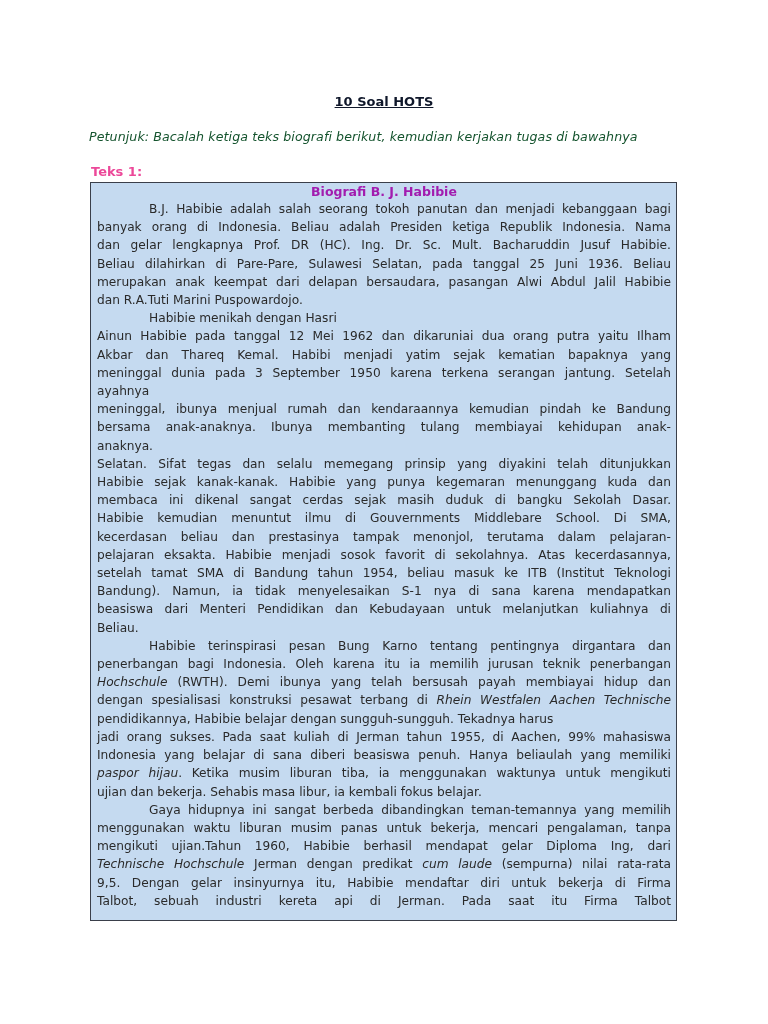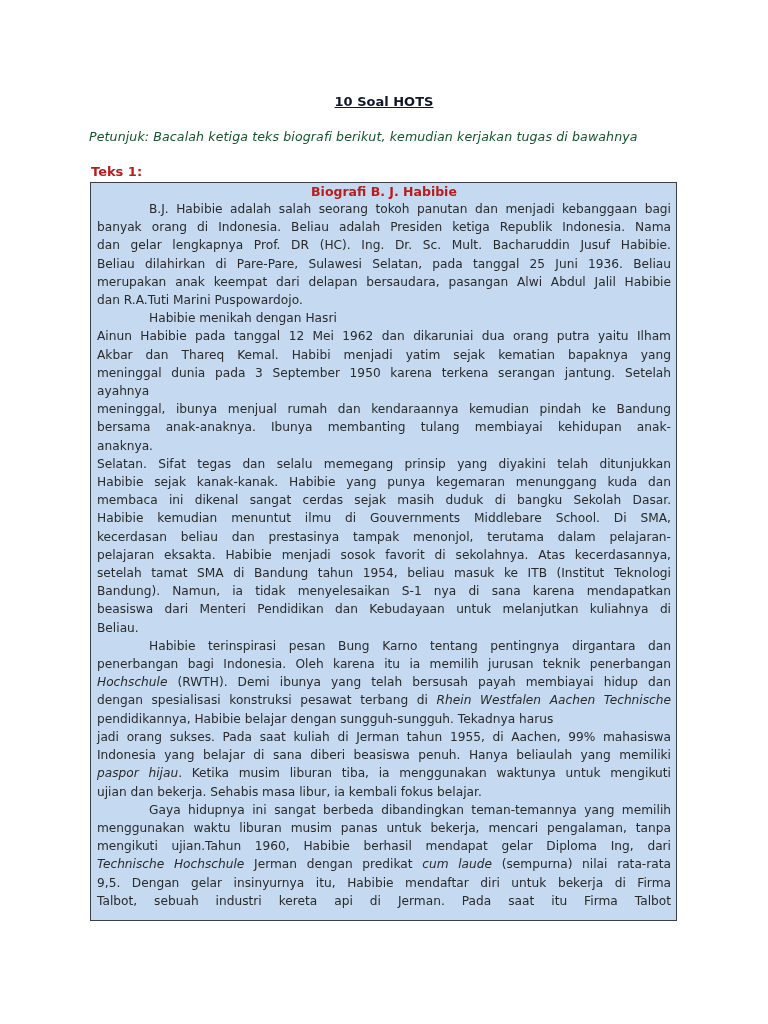--- a/index.html
+++ b/index.html
@@ -10,29 +10,29 @@
     .title {
       position: absolute; top: 94px; left: 0; width: 768px; text-align: center;
       font-size: 13px; font-weight: bold; text-decoration: underline; color: #0f172a;
     }
     .instructions {
       position: absolute; top: 129px; left: 89px; width: 600px;
       font-size: 12.6px; font-style: italic; color: #14532d; letter-spacing: 0.1px;
     }
     .section-label {
       position: absolute; top: 164px; left: 91px;
-      font-size: 13px; font-weight: bold; color: #b91c1c;
+      font-size: 13px; font-weight: bold; color: #ec4899;
     }
     .bio-box {
       position: absolute; top: 182px; left: 90px; width: 587px; height: 739px;
       background: #c5daf0; border: 1.5px solid #3a3f4a; box-sizing: border-box;
       padding: 0 5px 0 6px; overflow: hidden;
     }
     .bio-title {
-      text-align: center; font-size: 12.5px; font-weight: bold; color: #b91c1c;
+      text-align: center; font-size: 12.5px; font-weight: bold; color: #a21caf;
       line-height: 17px; margin-top: 0;
     }
     .para {
       font-size: 12.2px; line-height: 18.2px; color: #2a2a2a; text-align: justify; margin: 0;
     }
     .line { display: block; text-align: justify; text-align-last: justify; white-space: nowrap; }
     .line.last { text-align-last: left; }
     .indent { padding-left: 52px; }
     em { font-style: italic; }
   </style>

